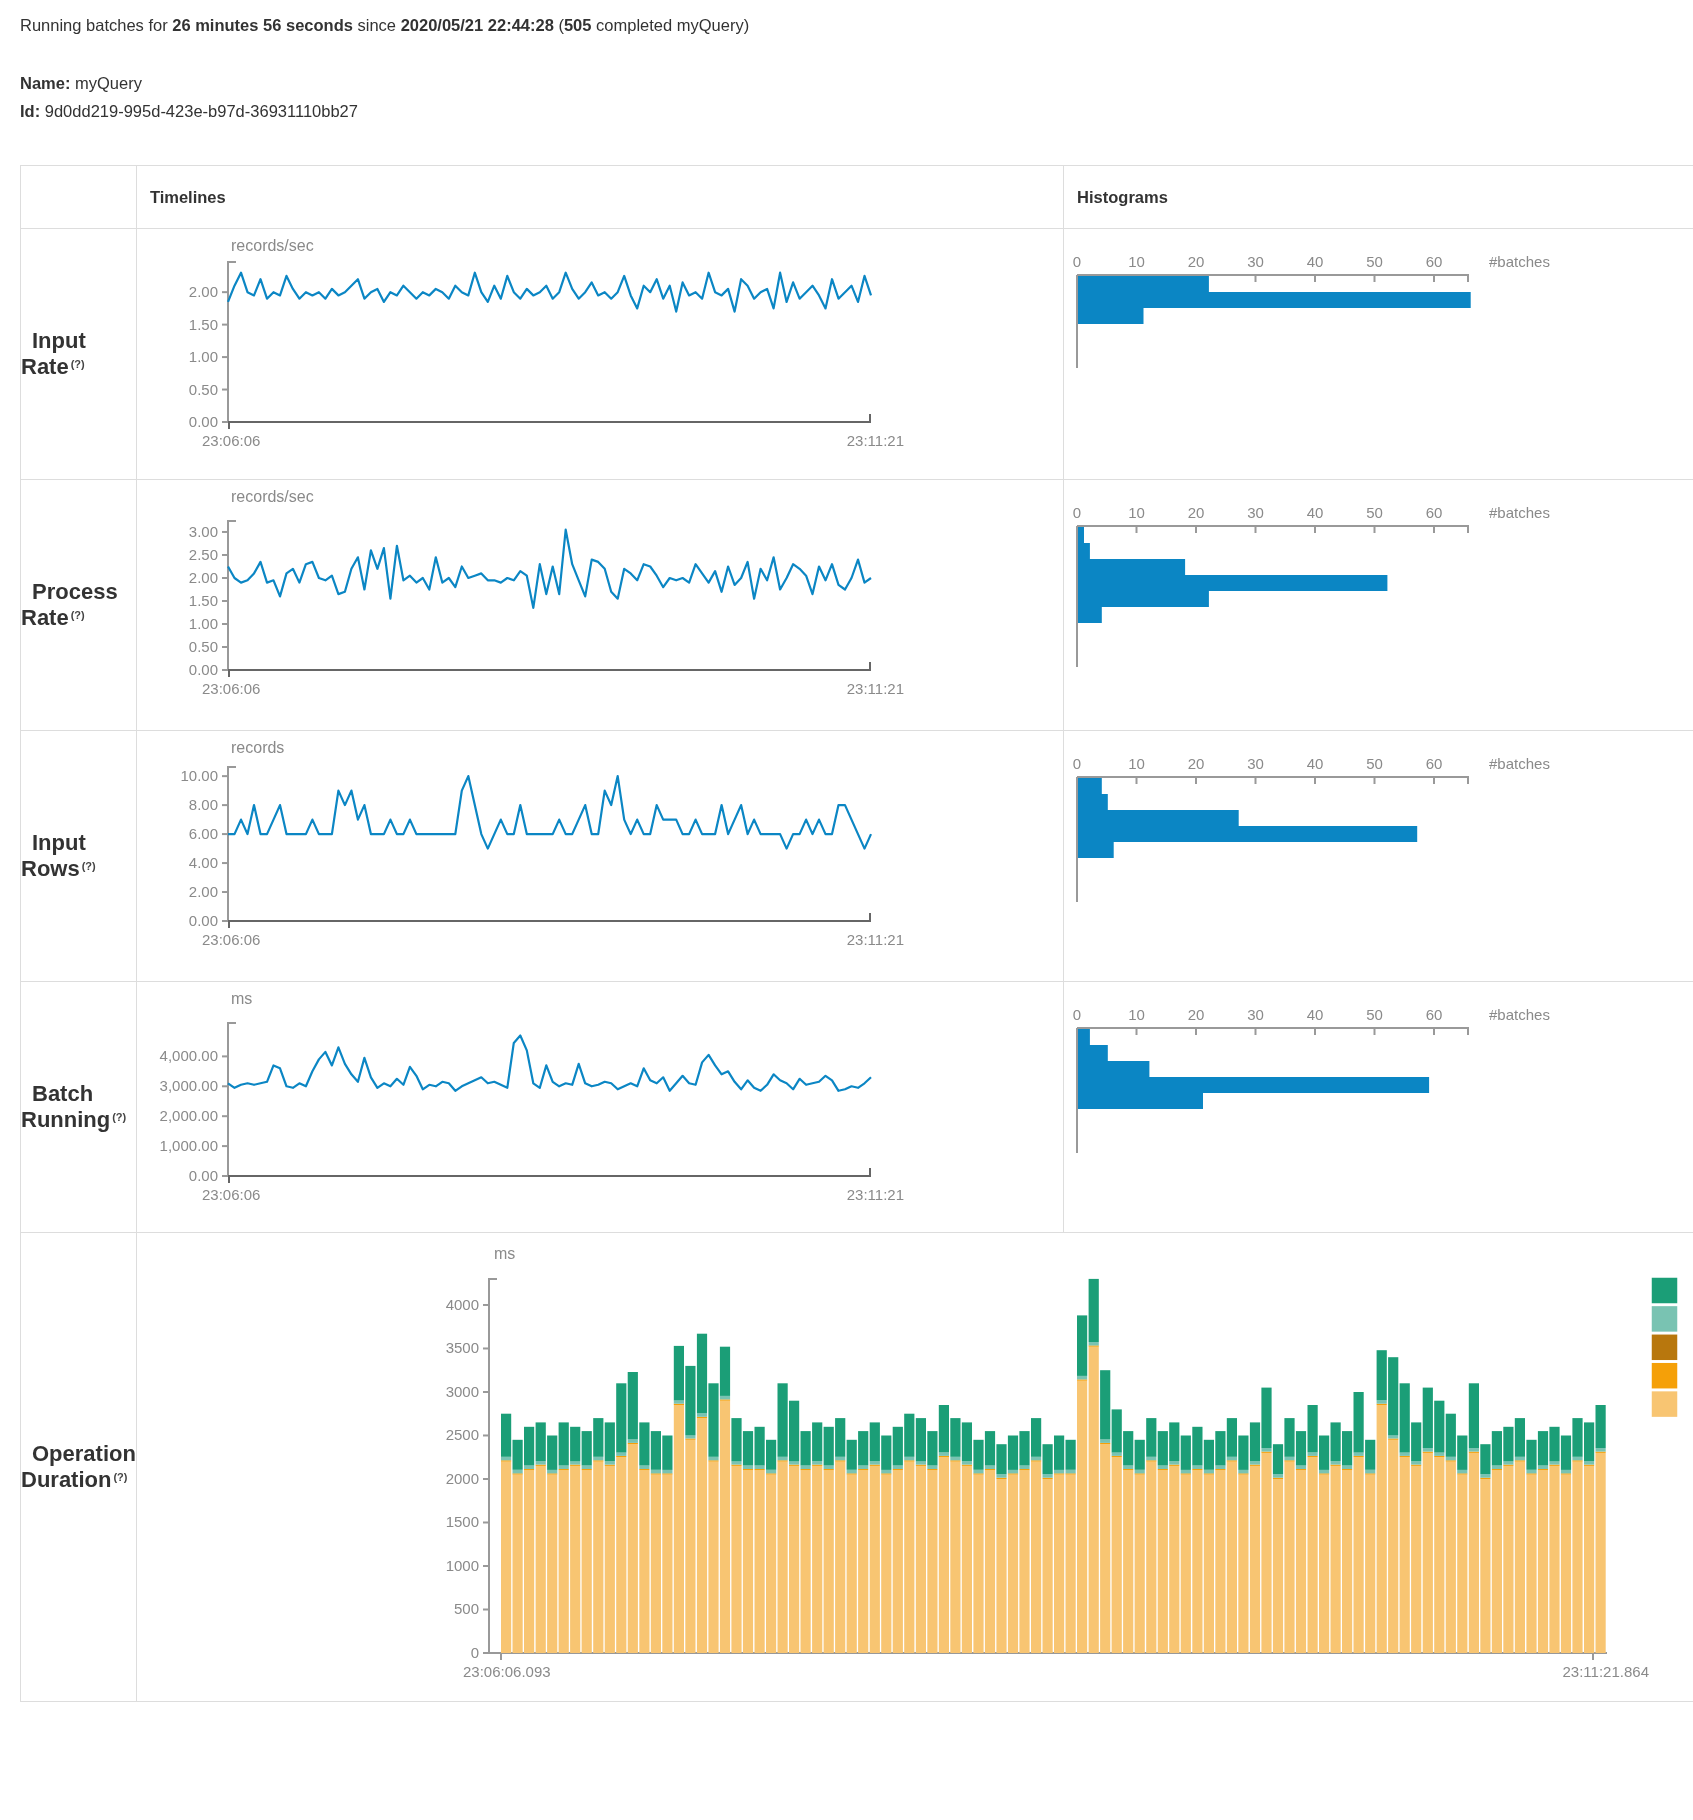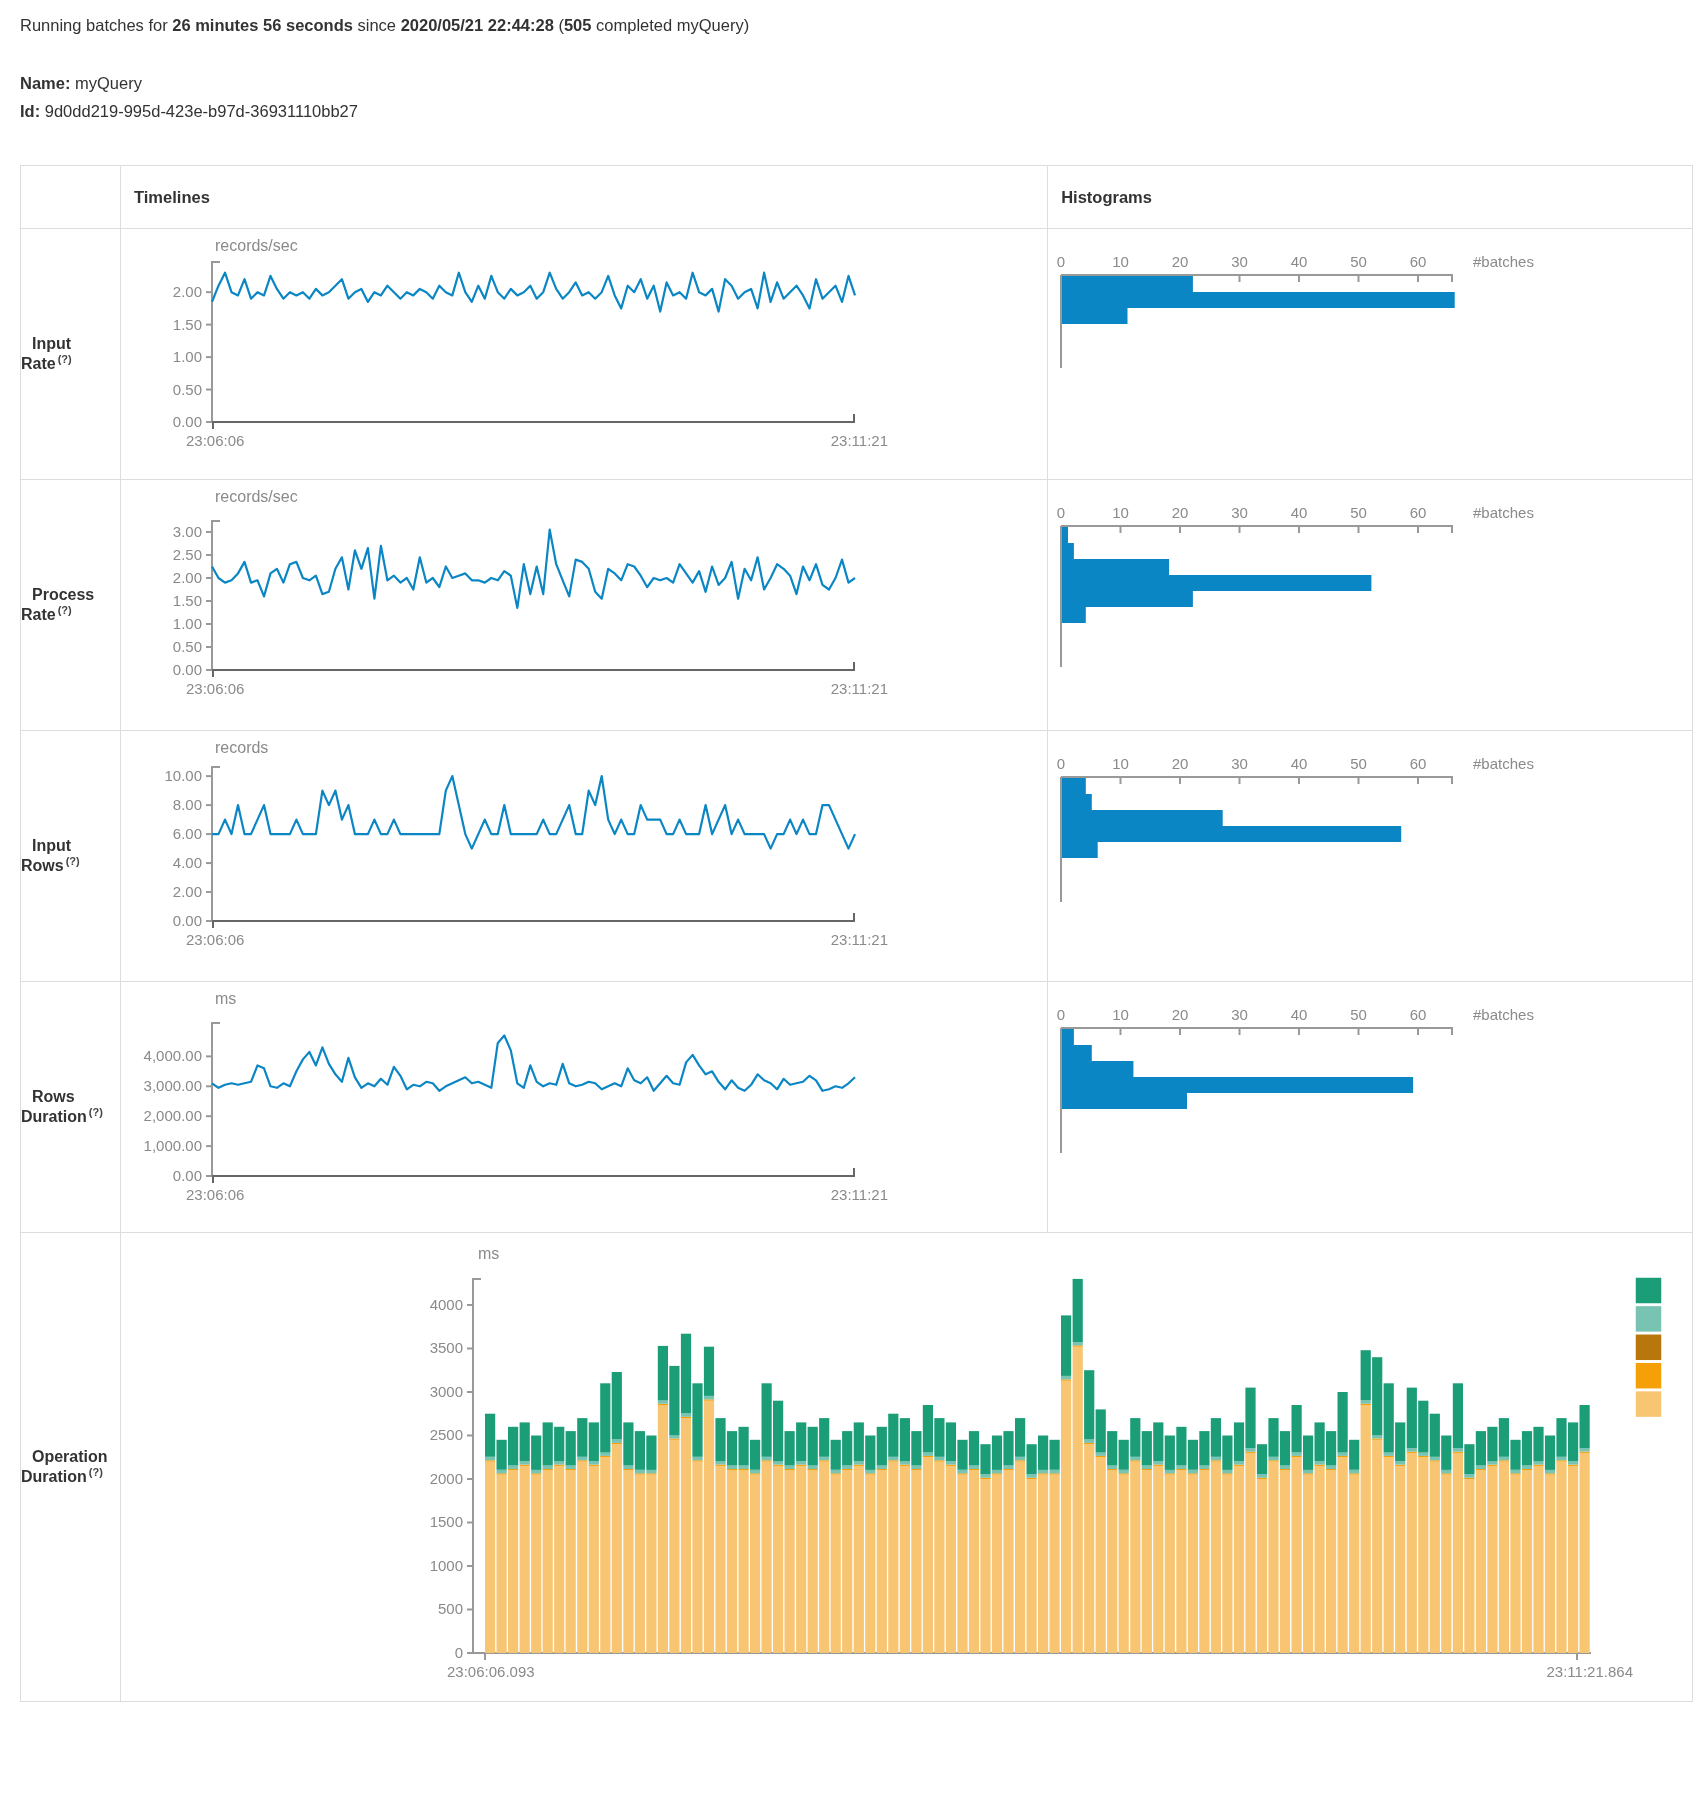--- a/index.html
+++ b/index.html
@@ -13,21 +13,21 @@
   .subtitle b{font-weight:bold;}
   .meta{font-size:16.5px;line-height:28px;margin:0 0 40px 0;}
   .meta b{font-weight:bold;}
   table.stats{border-collapse:collapse;table-layout:fixed;}
   table.stats td{border:1px solid #ddd;padding:0;vertical-align:middle;background:#fff;margin-left:20px;}
   td.lblcol{width:261px;}
   td.tlcol{width:774px;}
   td.hgcol{width:538px;}
   tr.hdrrow td{height:62px;}
   .hdr{font-size:16.5px;font-weight:bold;color:#333;padding-left:13px;}
-  .metric{font-size:16px;font-weight:bold;color:#333;padding-left:11px;}
+  .metric{font-size:22px;font-weight:bold;color:#333;padding-left:11px;}
   sup.help{font-size:11px;color:#444;font-weight:bold;margin-left:2px;}
   svg{display:block;}
   .lbl{fill:#8a8a8a;font-size:15px;font-family:"Liberation Sans",sans-serif;}
   .unit{fill:#8a8a8a;font-size:16px;font-family:"Liberation Sans",sans-serif;}
 </style>
 </head>
 <body>
 
 <div class="page">
 
@@ -203,21 +203,21 @@
               <line x1="13" y1="46" x2="13" y2="171" stroke="#999999" stroke-width="2"></line>
               <rect x="14" y="47" width="23.8" height="16" fill="#0b86c4"></rect>
               <rect x="14" y="63" width="29.8" height="16" fill="#0b86c4"></rect>
               <rect x="14" y="79" width="160.7" height="16" fill="#0b86c4"></rect>
               <rect x="14" y="95" width="339.2" height="16" fill="#0b86c4"></rect>
               <rect x="14" y="111" width="35.7" height="16" fill="#0b86c4"></rect>
             </svg>
           </td>
     </tr>
     <tr>
-      <td class="lblcol"><span class="metric">Rows Duration</span><sup class="help">(?)</sup></td>
+      <td class="lblcol"><span class="metric">Batch Running</span><sup class="help">(?)</sup></td>
       <td class="tlcol">
             <svg id="tl3" width="772" height="250">
               <text x="94" y="22" class="unit">ms</text>
               <line x1="91" y1="40" x2="91" y2="194" stroke="#999999" stroke-width="2"></line>
               <line x1="91" y1="41" x2="99" y2="41" stroke="#999999" stroke-width="2"></line>
               <line x1="85" y1="74.3883495145631" x2="91" y2="74.3883495145631" stroke="#999999" stroke-width="2"></line>
               <text x="81" y="79.3883495145631" class="lbl" text-anchor="end">4,000.00</text>
               <line x1="85" y1="104.29126213592232" x2="91" y2="104.29126213592232" stroke="#999999" stroke-width="2"></line>
               <text x="81" y="109.29126213592232" class="lbl" text-anchor="end">3,000.00</text>
               <line x1="85" y1="134.19417475728156" x2="91" y2="134.19417475728156" stroke="#999999" stroke-width="2"></line>

